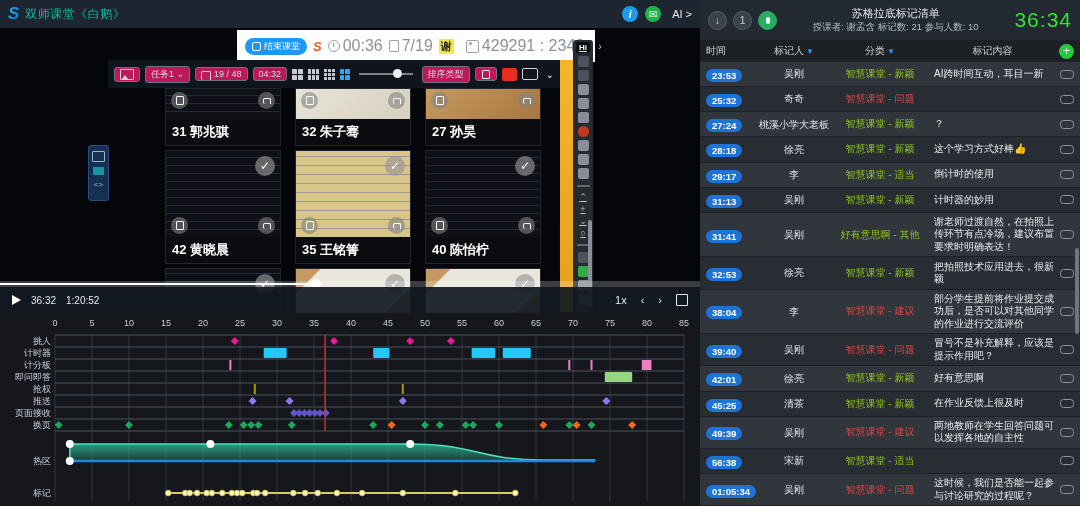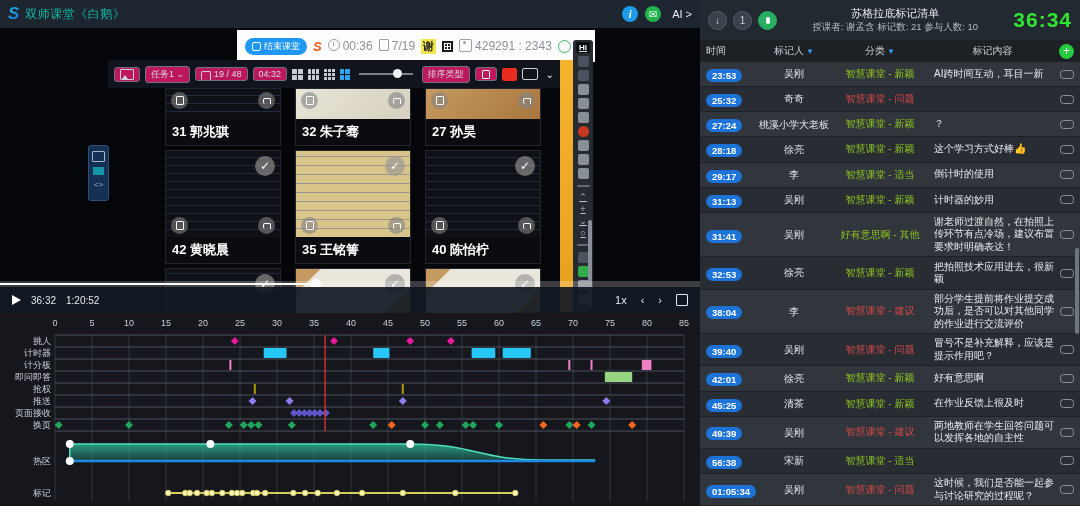--- a/index.html
+++ b/index.html
@@ -15,21 +15,21 @@
   .circ{width:16px;height:16px;border-radius:50%;display:flex;align-items:center;justify-content:center;font-size:10px;color:#fff;}
   .c-blue{background:#1d9be6;font-style:italic;font-weight:bold;}
   .c-green{background:#22b24c;}
   .ai-label{color:#e8eaee;font-size:11px;margin-left:4px;}
   
   .stage{left:0;top:28px;width:700px;height:478px;background:#05060a;}
   .white-strip{left:237px;top:2px;width:358px;height:32px;background:#fdfdfd;display:flex;align-items:center;gap:6px;padding:0 8px;box-sizing:border-box;}
   .endclass{background:#1f97f4;color:#fff;font-size:9px;border-radius:9px;padding:2px 7px;white-space:nowrap;display:flex;align-items:center;gap:3px;}
   .endclass::before{content:"";width:7px;height:7px;border:1px solid #fff;border-radius:2px;display:inline-block;}
   .s-orange{color:#f25a1c;font-weight:bold;font-style:italic;font-size:13px;}
-  .inf{color:#8d9299;font-size:12px;display:flex;gap:3px;white-space:nowrap;}
+  .inf{color:#8d9299;font-size:16px;display:flex;align-items:center;gap:3px;white-space:nowrap;}
   .ico-clock{width:10px;height:10px;border:1.4px solid #9aa0a6;border-radius:50%;position:relative;}
   .ico-clock::after{content:"";position:absolute;left:4px;top:2px;width:1.4px;height:4px;background:#9aa0a6;}
   .ico-page{width:8px;height:10px;border:1.4px solid #9aa0a6;border-radius:1px;}
   .badge-xie{background:#f3e64a;color:#222;font-size:11px;padding:0 2px;font-weight:bold;}
   .ico-qr{width:11px;height:11px;background:#1a1a1a;position:relative;}
   .ico-qr::after{content:"";position:absolute;inset:2px;background:
      repeating-linear-gradient(0deg,#fff 0 1px,transparent 1px 3px),
      repeating-linear-gradient(90deg,#fff 0 1px,transparent 1px 3px);}
   .ico-person{width:11px;height:11px;border:1.4px solid #9aa0a6;border-radius:2px;position:relative;}
   .ico-person::after{content:"";position:absolute;left:2.6px;top:1.4px;width:3px;height:3px;border-radius:50%;background:#9aa0a6;}
@@ -96,21 +96,21 @@
   
   .panel{left:700px;top:0;width:380px;height:506px;background:#1d2126;}
   .phead{height:40px;background:#232930;display:flex;align-items:center;padding:0 8px;box-sizing:border-box;}
   .ph-icons{display:flex;gap:6px;}
   .pcirc{width:17px;height:17px;border-radius:50%;background:#39414b;border:1px solid #555e69;color:#cfd4da;font-size:10px;display:flex;align-items:center;justify-content:center;}
   .pcirc.grn{background:#27ae60;border-color:#27ae60;}
   .mic{width:4px;height:7px;background:#fff;border-radius:2px;position:relative;}
   .ph-center{flex:1;text-align:center;line-height:1.25;}
   .ph-title{color:#e7eaee;font-size:11px;}
   .ph-sub{color:#b6bcc4;font-size:9.5px;}
-  .ph-timer{font-size:21px;font-weight:bold;letter-spacing:1px;}
+  .ph-timer{font-size:21px;font-weight:normal;letter-spacing:1px;}
   .colhead{height:22px;display:flex;align-items:center;font-size:10px;color:#cdd2d8;padding:0 6px;box-sizing:border-box;}
   .col-time{width:52px;}
   .col-name{width:72px;text-align:center;}
   .col-cat{width:100px;text-align:center;}
   .col-content{flex:1;text-align:center;}
   .funnel{color:#2f9df2;font-size:8px;margin-left:2px;}
   .addbtn{width:15px;height:15px;border-radius:50%;background:#27c93f;color:#fff;font-size:12px;line-height:14px;text-align:center;margin-left:4px;}
   .mrows{height:444px;overflow:hidden;display:flex;flex-direction:column;}
   .mrow{display:flex;align-items:center;padding:3px 6px;box-sizing:border-box;margin-bottom:1px;flex:1 1 auto;}
   .mrow:nth-child(odd){background:#31363c;}

